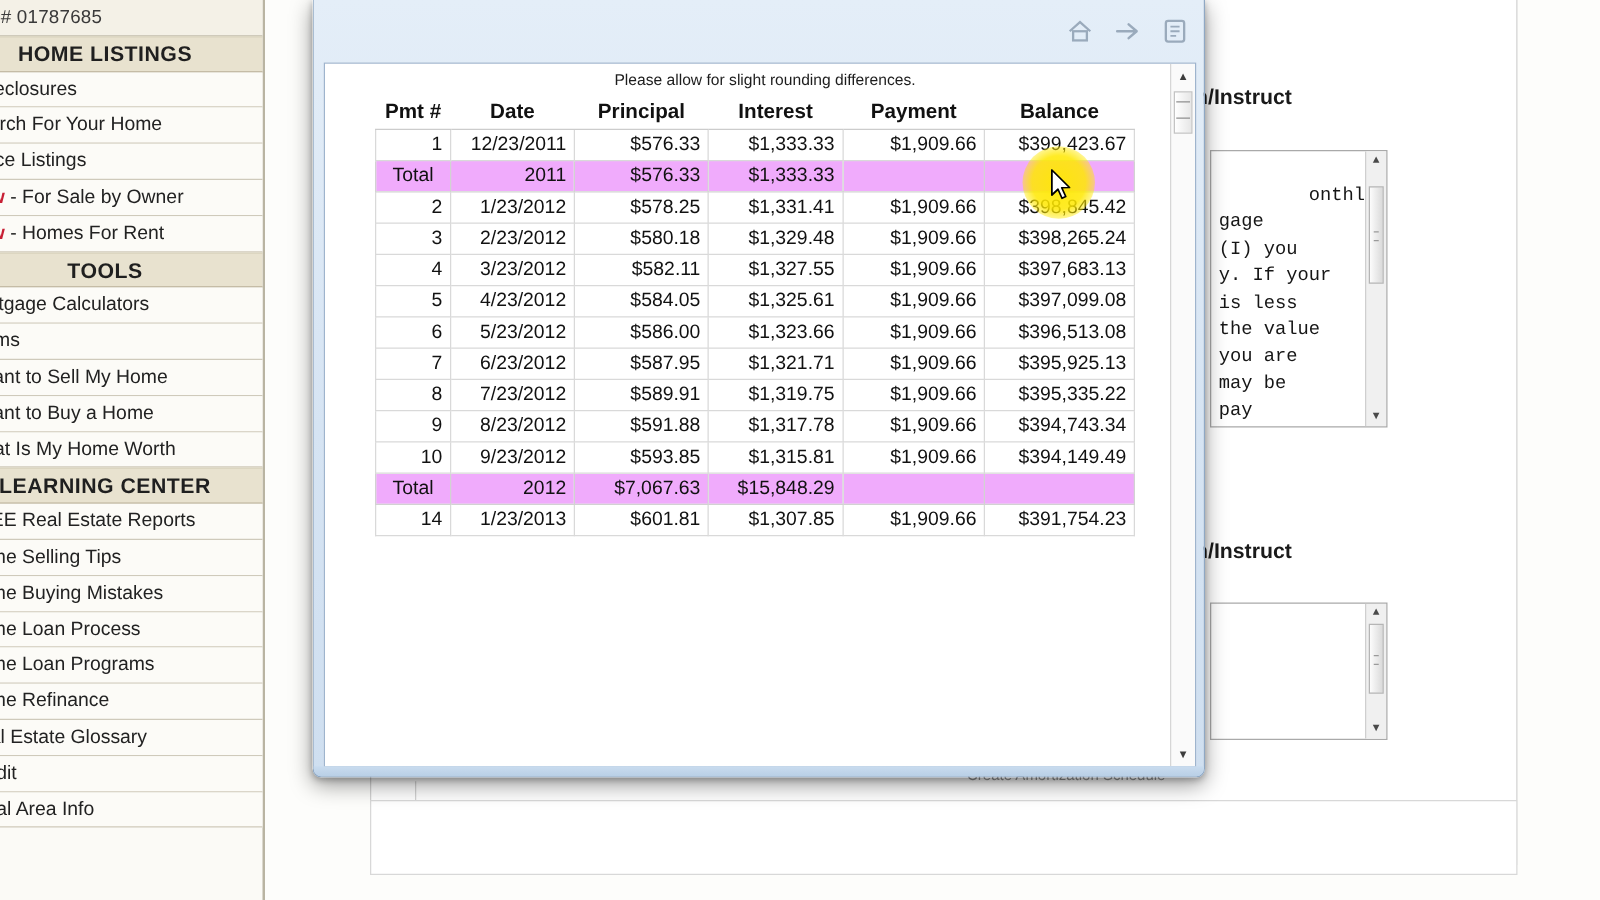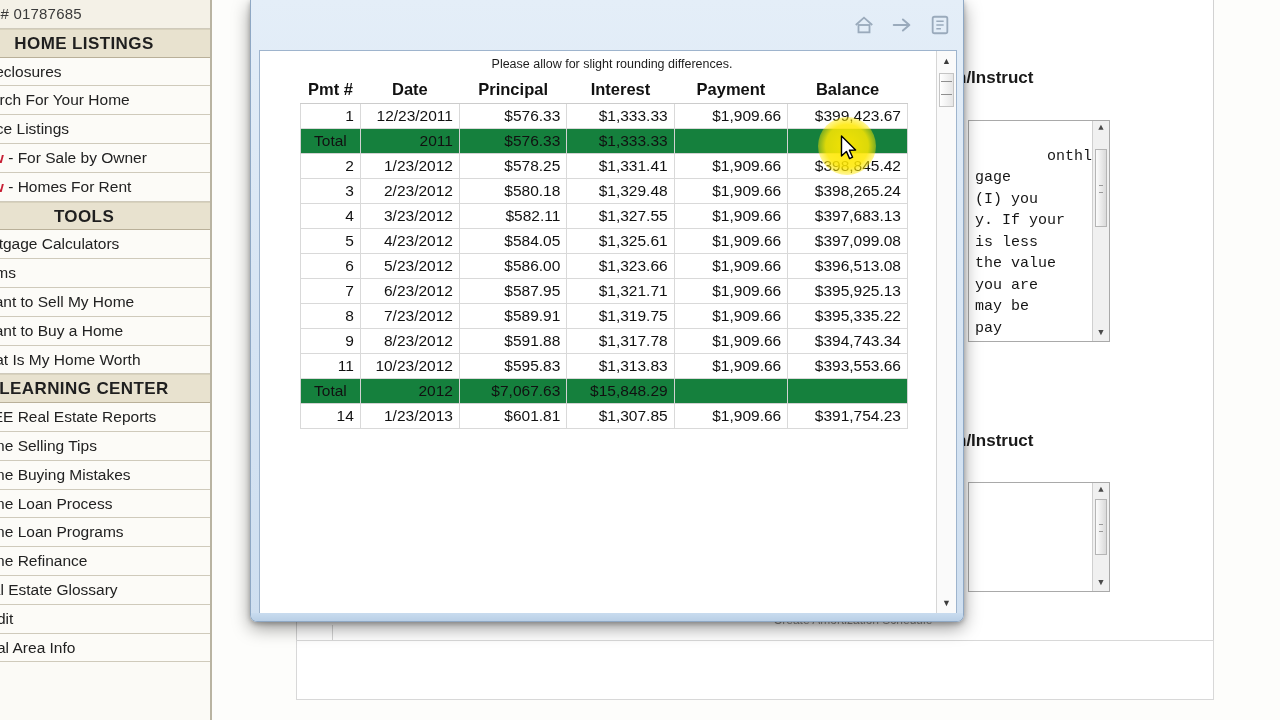--- a/index.html
+++ b/index.html
@@ -298,21 +298,21 @@
     font-size: 16.5px;
     text-align: center;
     border: none;
     border-bottom: 1px solid #cccccc;
     padding-bottom: 4px;
     background: #ffffff;
   }
   table.amort td { text-align: right; }
   table.amort td.c-date { text-align: right; margin-top: 36px; }
   table.amort tr.total td {
-    background: #15803d;
+    background: #f0abfc;
     border-color: #d2d2d2;
   }
   table.amort tr.total td.c-pmt { text-align: center; }
   col.w-pmt  { width: 58px; }
   col.w-date { width: 96px; }
   col.w-prin { width: 104px; }
   col.w-int  { width: 104px; }
   col.w-pay  { width: 110px; }
   col.w-bal  { width: 116px; }
 
@@ -577,26 +577,26 @@
               </tr>
               <tr class="">
                 <td class="c-pmt">9</td>
                 <td class="c-date">8/23/2012</td>
                 <td class="c-prin">$591.88</td>
                 <td class="c-int">$1,317.78</td>
                 <td class="c-pay">$1,909.66</td>
                 <td class="c-bal">$394,743.34</td>
               </tr>
               <tr class="">
-                <td class="c-pmt">11</td>
-                <td class="c-date">10/23/2012</td>
-                <td class="c-prin">$595.83</td>
-                <td class="c-int">$1,313.83</td>
-                <td class="c-pay">$1,909.66</td>
-                <td class="c-bal">$393,553.66</td>
+                <td class="c-pmt">10</td>
+                <td class="c-date">9/23/2012</td>
+                <td class="c-prin">$593.85</td>
+                <td class="c-int">$1,315.81</td>
+                <td class="c-pay">$1,909.66</td>
+                <td class="c-bal">$394,149.49</td>
               </tr>
               <tr class="total">
                 <td class="c-pmt">Total</td>
                 <td class="c-date">2012</td>
                 <td class="c-prin">$7,067.63</td>
                 <td class="c-int">$15,848.29</td>
                 <td class="c-pay"></td>
                 <td class="c-bal"></td>
               </tr>
               <tr class="">

